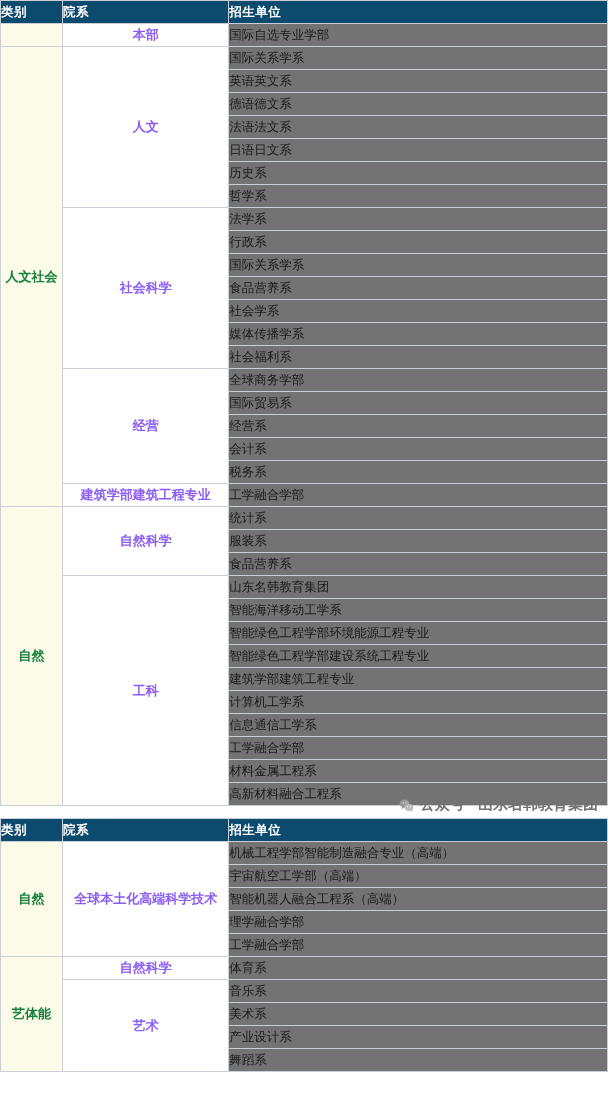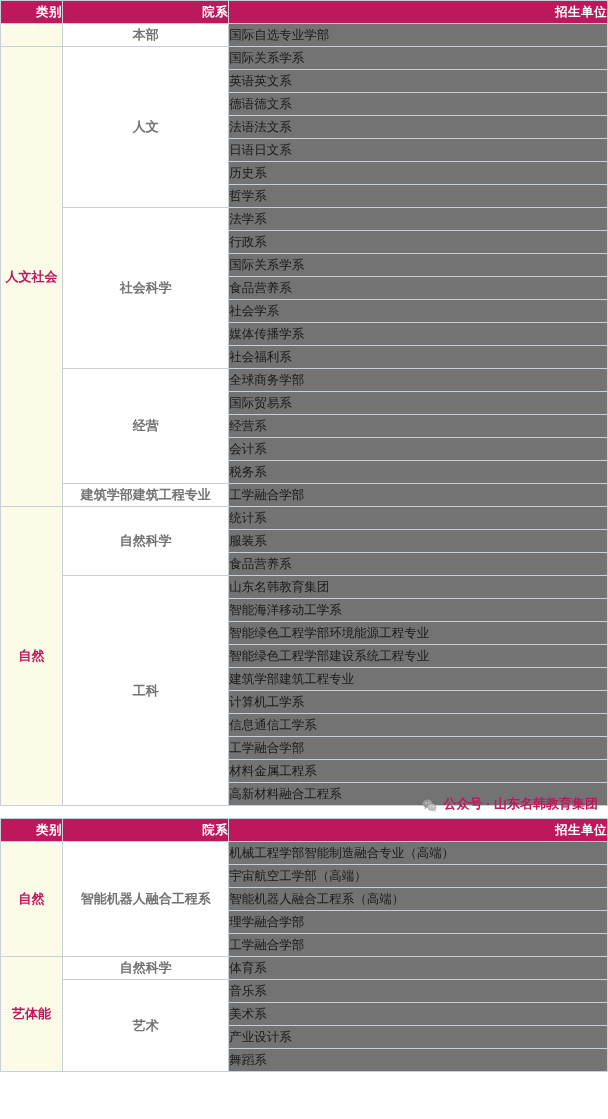--- a/index.html
+++ b/index.html
@@ -23,46 +23,46 @@
     border-collapse: collapse;
     table-layout: fixed;
     font-size: 12.5px;
   }
   table.grid td, table.grid th {
     border: 1px solid #c9cfd6;
     padding: 0;
     vertical-align: middle;
   }
   thead th {
-    background: #be185d;
+    background: #0c4a6e;
     color: #ffffff;
     font-weight: bold;
     height: 22px;
     font-size: 12.5px;
-    text-align: right;
+    text-align: left;
     border: 1px solid #1f3864;
     letter-spacing: 0.5px;
   }
   .col-cat { width: 62px; }
   .col-col { width: 166px; }
   .col-unit { width: 378px; }
 
   td.cat {
     background: #fbfbe8;
     text-align: center;
     font-weight: bold;
     font-size: 13px;
-    color: #be185d;
+    color: #15803d;
   }
   td.col {
     background: #ffffff;
     text-align: center;
     font-weight: bold;
     font-size: 13px;
-    color: #737373;
+    color: #8b5cf6;
   }
   td.unit {
     background: #737373;
     text-align: left;
     padding-left: 8px;
     font-size: 12.5px;
     color: #1a1a1a;
     height: 22px;
   }
   tr { height: 22px; }
@@ -71,22 +71,22 @@
     height: 12px;
     background: #ffffff;
     width: 608px;
   }
 
   .watermark {
     position: absolute;
     display: flex;
     align-items: center;
     gap: 6px;
-    color: #be185d;
-    font-size: 13px;
+    color: #737373;
+    font-size: 15px;
     font-weight: bold;
     pointer-events: none;
     white-space: nowrap;
   }
   .watermark .wm-icon {
     width: 15px;
     height: 15px;
     display: inline-block;
     position: relative;
     top: 1px;
@@ -247,21 +247,21 @@
       <tr>
         <th>类别</th>
         <th>院系</th>
         <th>招生单位</th>
       </tr>
     </thead>
     <tbody>
 
       <tr>
         <td class="cat" rowspan="5">自然</td>
-        <td class="col" rowspan="5">智能机器人融合工程系</td>
+        <td class="col" rowspan="5">全球本土化高端科学技术</td>
         <td class="unit">机械工程学部智能制造融合专业（高端）</td>
       </tr>
       <tr>
           <td class="unit">宇宙航空工学部（高端）</td>
         </tr>
       <tr>
           <td class="unit">智能机器人融合工程系（高端）</td>
         </tr>
       <tr>
           <td class="unit">理学融合学部</td>

